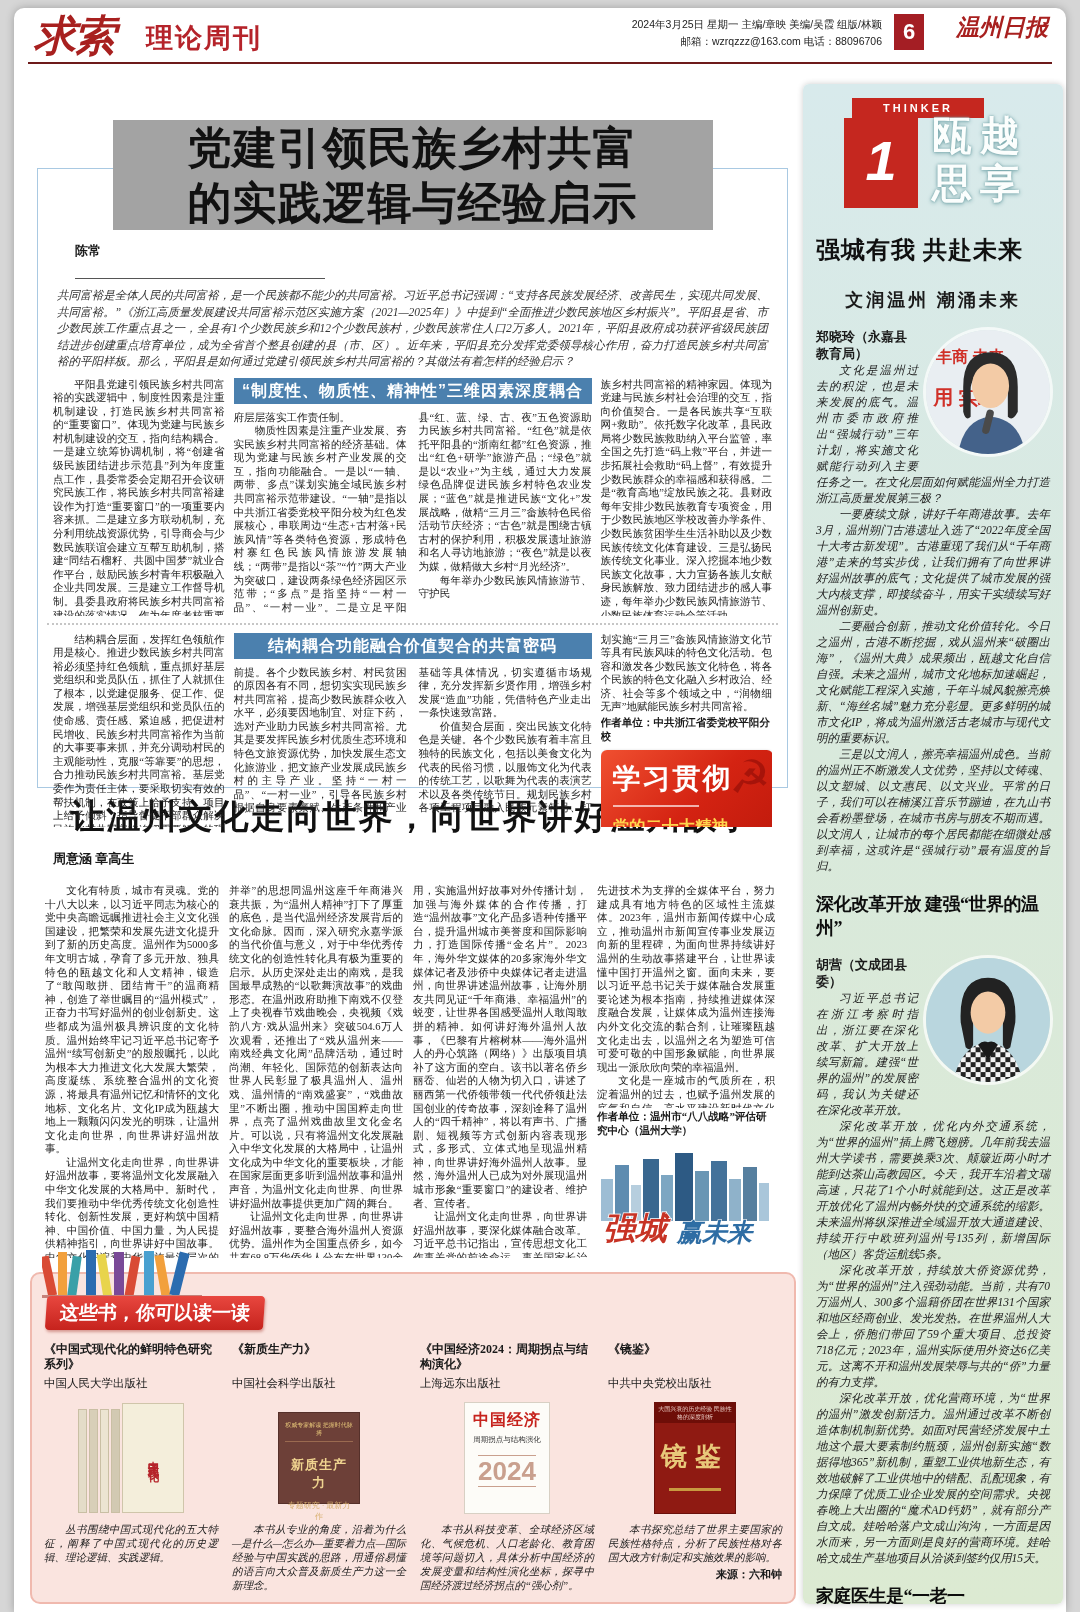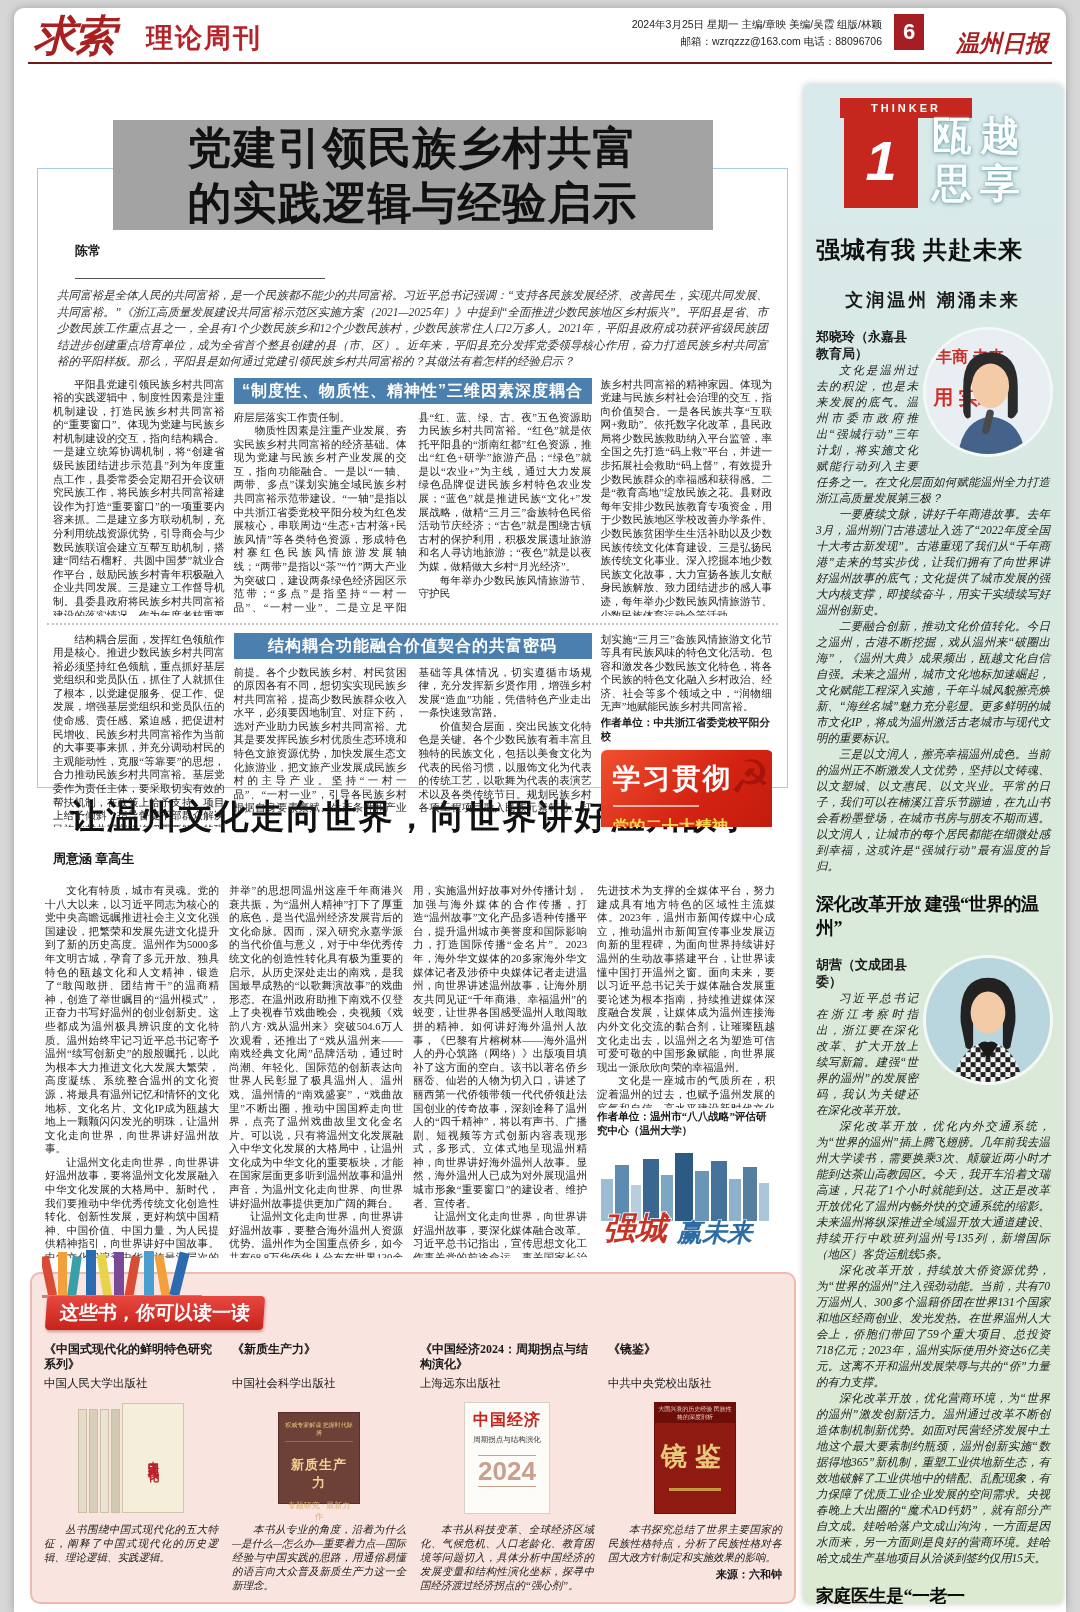--- a/index.html
+++ b/index.html
@@ -16,21 +16,21 @@
               font-style:italic; color:#a8201f; letter-spacing:-2px;
               font-family:"DejaVu Serif", serif; }
   .section-title { position:absolute; left:118px; top:8px; font-size:27px; font-weight:900;
                    color:#b5232a; font-family:"Liberation Sans", sans-serif; letter-spacing:2px; }
   .header-meta { position:absolute; right:170px; top:4px; text-align:right;
                  font-size:10.5px; line-height:17px; color:#222;
                  font-family:"Liberation Sans", sans-serif; }
   .page-badge { position:absolute; right:128px; top:2px; width:30px; height:36px;
                 background:#a41e24; color:#fff; font-size:22px; font-weight:900;
                 text-align:center; line-height:36px; font-family:"Liberation Sans", sans-serif; }
-  .paper-name { position:absolute; right:4px; top:16px; font-size:23px; font-weight:900;
+  .paper-name { position:absolute; right:4px; top:0; font-size:23px; font-weight:900;
                 font-style:italic; color:#a8201f; font-family:"DejaVu Serif", serif; }
   .header-rule { position:absolute; left:14px; right:14px; top:54px; height:2px; background:#6d1a1a; }
 
   
   .a1-frame { position:absolute; left:23px; top:160px; width:751px; height:620px;
               border:1px solid #a9c9e2; }
   .article1 { position:absolute; left:23px; top:112px; width:751px; }
   .a1-headline { margin:0 auto; width:600px; background:#a3a3a3; text-align:center;
                  font-family:"Liberation Sans", sans-serif; font-weight:900;
                  font-size:44px; line-height:55px; color:#111; letter-spacing:1px;
@@ -120,21 +120,21 @@
   .cover4 .c4top { background:#6e0e08; color:#e8c8c0; font-size:6px; line-height:8px; padding:2px; }
   .cover4 .c4title { color:#e8c87a; font-weight:900; font-size:26px; letter-spacing:8px; margin-top:16px; }
   .cover4 .c4bar { width:52px; height:3px; background:#c89a40; margin:14px auto 0; }
 
   
   .sidebar { position:absolute; left:789px; top:76px; width:260px; height:1520px;
              background:linear-gradient(180deg,#d8eaec 0%,#d9e9dc 45%,#dcead2 100%);
              border-radius:6px; box-shadow:0 0 6px rgba(0,0,0,.2);
              padding:12px 13px; overflow:hidden; }
   .thinker-row { position:relative; height:122px; }
-  .thinker-strip { position:absolute; left:24px; top:2px; width:132px; height:20px;
+  .thinker-strip { position:absolute; left:36px; top:2px; width:132px; height:20px;
                    background:#c5271f; color:#fff; font-family:"Liberation Sans", sans-serif;
                    font-weight:bold; font-size:11px; letter-spacing:3px; text-align:center;
                    line-height:20px; }
   .thinker-square { position:absolute; left:28px; top:22px; width:74px; height:90px;
                     background:#c5271f; color:#fff; font-size:56px; font-weight:900;
                     text-align:center; line-height:86px; font-family:"Liberation Sans", sans-serif;
                     font-style:italic; }
   .ouyue { position:absolute; left:116px; top:16px; width:104px; font-size:40px; line-height:48px;
            font-weight:900; color:#fbfefd; letter-spacing:8px;
            text-shadow:0 1px 4px rgba(110,160,165,.95), 0 0 2px rgba(110,160,165,.9); }

